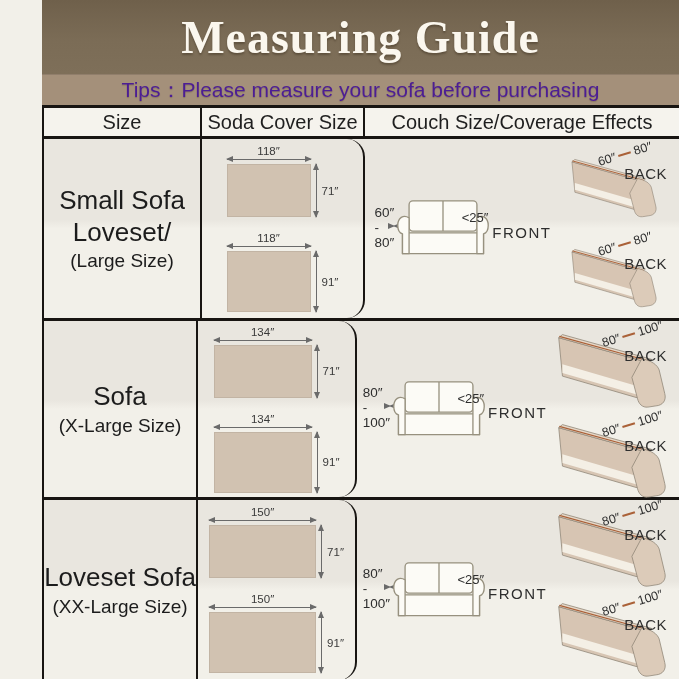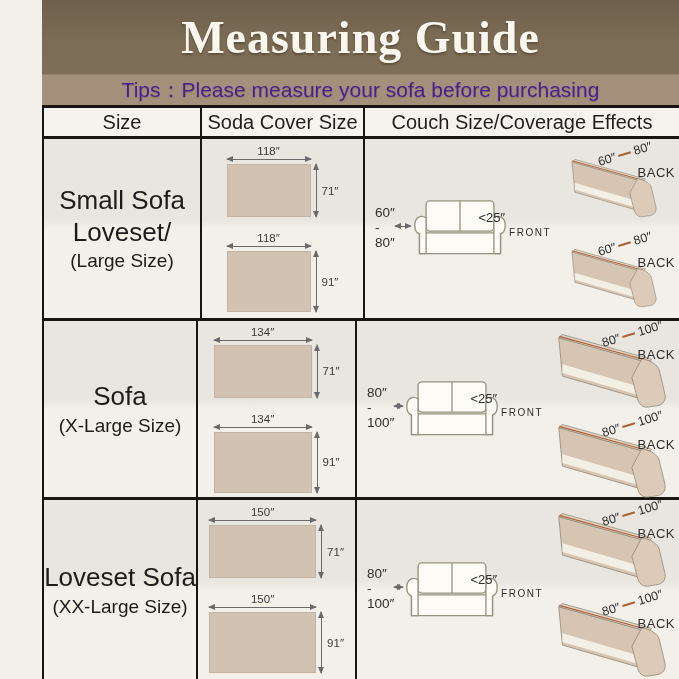--- a/index.html
+++ b/index.html
@@ -44,21 +44,21 @@
   }
   .trow + .trow{border-top:3px solid #181512;}
   .trow.last{flex:1 1 auto;height:auto;}
   .cell{display:flex;}
   
   .namecell{flex-direction:column;align-items:center;justify-content:center;text-align:center;}
   .name-line{display:block;font-size:26px;line-height:1.22;color:#1c1c1c;}
   .name-line:empty{display:none;}
   .name-sub{display:block;font-size:19px;margin-top:2px;color:#1c1c1c;}
   
-  .covercell{flex-direction:column;align-items:center;justify-content:center;gap:15px;}
+  .covercell{flex-direction:column;align-items:center;justify-content:center;gap:15px;border-radius:18px;}
   .cover{display:flex;flex-direction:column;align-items:flex-start;}
   .dim{font-size:11.5px;color:#3a3a3a;white-space:nowrap;}
   .wdim{width:var(--rw);text-align:center;margin-bottom:2px;}
   .cover-arrow{width:var(--rw);margin-bottom:4px;}
   .cover-body{display:flex;align-items:stretch;}
   .crect{width:var(--rw);height:var(--rh);background:#d1c2b1;border:1px solid rgba(0,0,0,.07);}
   .cover-body .arrow-v{margin-left:5px;height:var(--rh);}
   .hdim{align-self:center;margin-left:5px;}
   .rowA{--rw:84px;}
   .rowB{--rw:98px;}
@@ -84,34 +84,34 @@
   .couchcell{flex-direction:row;}
   .front-block{
     width:186px;display:flex;flex-direction:row;align-items:center;justify-content:center;
     padding-left:10px;
   }
   .front-range{font-size:13.5px;color:#2e2e2e;margin-bottom:3px;}
   .front-arrow{width:80px;margin-bottom:5px;}
   .sofa-wrap{position:relative;width:98px;}
   .front-svg{display:block;width:98px;height:auto;}
   .depth-label{position:absolute;top:11px;right:4px;font-size:13px;color:#2e2e2e;}
-  .front-label{font-size:10px;letter-spacing:1.5px;margin-top:7px;color:#2e2e2e;}
+  .front-label{font-size:15px;letter-spacing:1.5px;margin-top:7px;color:#2e2e2e;}
   .backs{flex:1;display:flex;flex-direction:column;}
   .back-block{flex:1;position:relative;display:flex;align-items:center;}
   .back-svg{display:block;margin-left:18px;margin-top:8px;}
   .rowA .back-svg{width:98px;}
   .rowB .back-svg,.rowC .back-svg{width:124px;margin-left:12px;}
   .back-range{
     position:absolute;display:flex;align-items:center;gap:3px;
     font-size:12.5px;color:#2e2e2e;transform:rotate(-17deg);
   }
   .rowA .back-range{left:46px;top:8px;}
   .rowB .back-range,.rowC .back-range{left:58px;top:6px;}
   .range-dash{display:inline-block;width:13px;height:2px;background:#aa6138;}
-  .back-label{position:absolute;right:4px;top:26px;font-size:13px;letter-spacing:.5px;color:#2e2e2e;}
+  .back-label{position:absolute;right:12px;top:26px;font-size:15px;letter-spacing:.5px;color:#2e2e2e;}
 </style>
 </head>
 <body>
 
 <svg width="0" height="0" style="position:absolute">
   <defs>
     <g id="back-sofa-shape" stroke="#8b8173" stroke-width="1.2" stroke-linejoin="round">
       <polygon points="6,14 150,54 150,116 12,76" fill="#d7c5b3"></polygon>
       <polygon points="12,57 150,97 150,111 12,71" fill="#f4efe5" stroke="none"></polygon>
       <polygon points="6,14 12,9 156,49 150,54" fill="#e6d8c8"></polygon>

